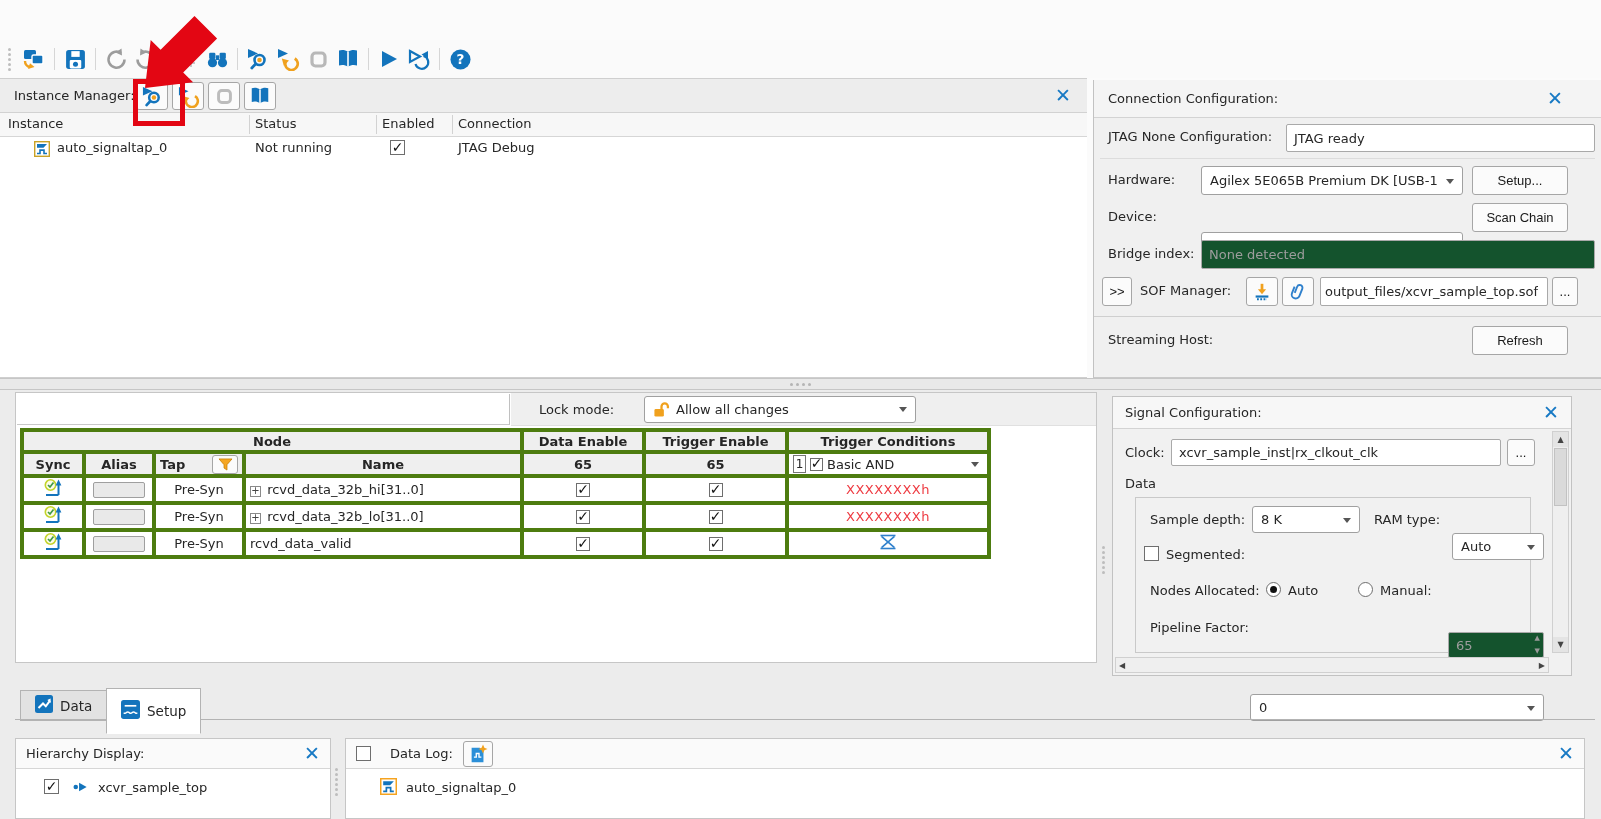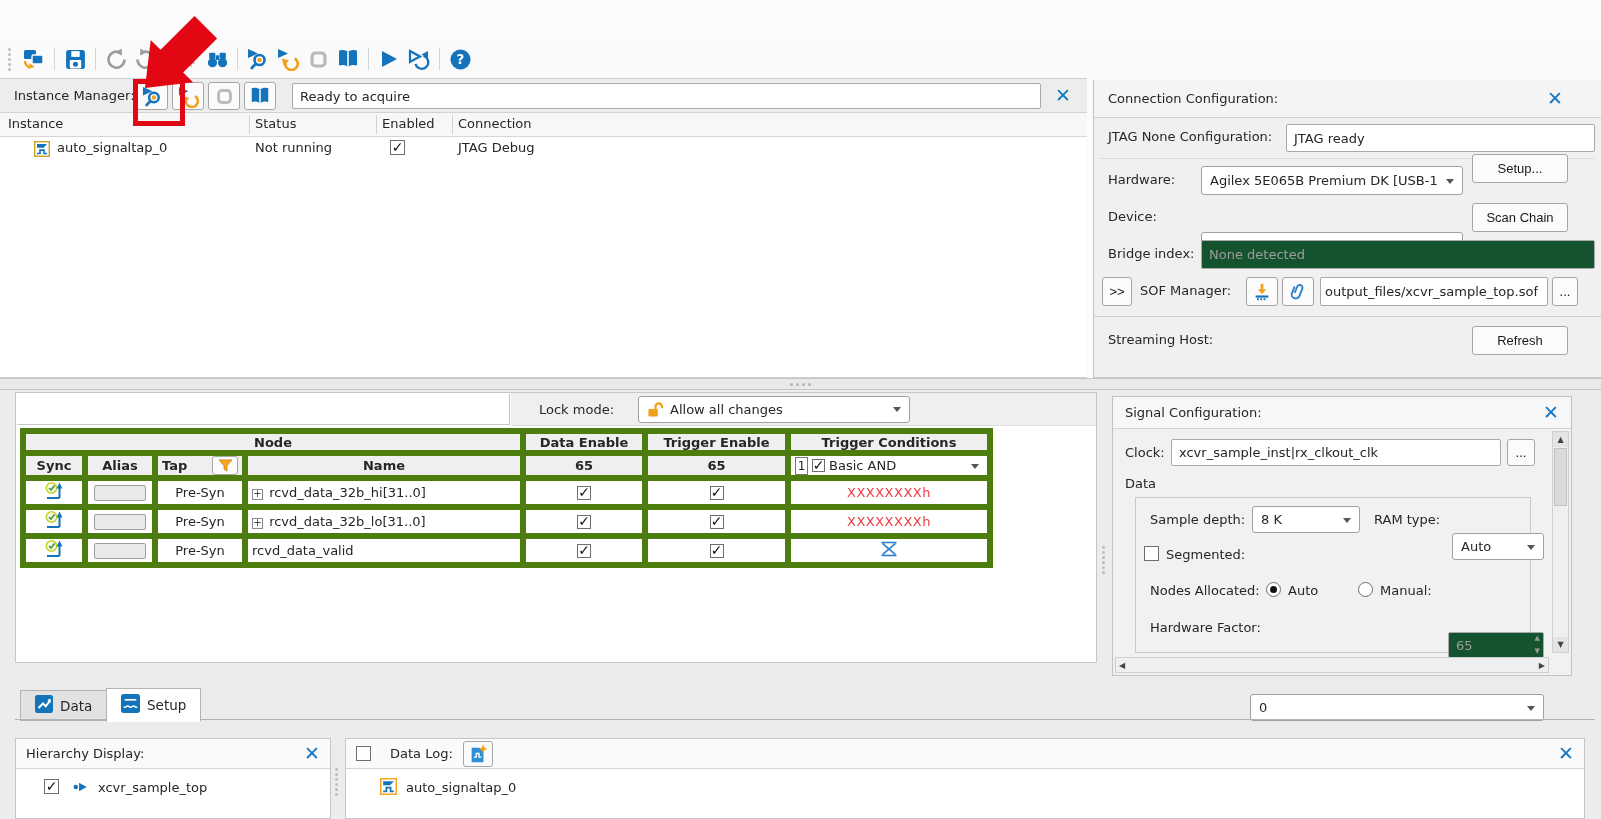--- a/index.html
+++ b/index.html
@@ -46,26 +46,26 @@
   #cc-pane .hdr .xclose { margin-left:auto; margin-right:24px; }
 
   
   #vsplit { top:378px; left:0; width:1601px; height:12px; background:#e9e9e9; border-top:1px solid #c6c6c6; border-bottom:1px solid #c6c6c6; display:flex; align-items:center; justify-content:center; }
 
   #bottom-bg { top:390px; left:0; width:1601px; height:429px; background:#ececec; }
 
   
   #setup-pane { top:392px; left:15px; width:1082px; height:271px; background:#fff; border:1px solid #c6c6c6;padding-left:32px; }
   #lockrow { position:absolute; top:0; left:495px; right:0; height:33px; background:#efefef; border-bottom:1px solid #e0e0e0; display:flex; align-items:center; }
-  #lock-combo { height:27px; width:272px; margin-left:24px; }
+  #lock-combo { height:27px; width:272px; margin-left:30px; }
   #filterbox { position:absolute; top:1px; left:1px; width:493px; height:31px; background:#fff; border-right:1px solid #c0c0c0; border-bottom:1px solid #c9c9c9; }
 
   
   #sig-table { position:absolute; top:35px; left:4px; border-collapse:collapse; }
-  #sig-table td { border:6px solid #4d7c0f; font-size:13px; height:24px; padding:0 4px; background:#fff; }
+  #sig-table td { border:4px solid #4d7c0f; font-size:13px; height:24px; padding:0 4px; background:#fff; }
   #sig-table td.hd { background:#efefef; font-weight:bold; text-align:center; }
   #sig-table tr.ghead td { height:22px; }
   .red-val { color:#ee3b42; text-align:center; font-weight:500; letter-spacing:0.5px; }
   .alias-chip { width:52px; height:16px; background:#e9e9e9; border:1px solid #9f9f9f; border-radius:2px; margin:0 auto; }
   .expander { display:inline-flex; width:11px; height:11px; border:1px solid #8a8a8a; align-items:center; justify-content:center; font-size:10px; line-height:1; color:#444; margin-right:2px; background:#fff; }
   .cond-combo { display:flex; align-items:center; gap:4px; position:relative; padding-right:16px; }
   .cond-combo::after { content:""; position:absolute; right:4px; top:50%; margin-top:-2px; border-left:4.5px solid transparent; border-right:4.5px solid transparent; border-top:5.5px solid #555; }
   .numbox { border:1px solid #777; background:#fff; min-width:13px; height:18px; display:inline-flex; align-items:center; justify-content:center; font-size:12px; }
 
   
@@ -232,23 +232,20 @@
           <svg width="21" height="21" viewBox="0 0 23 23">
             <rect x="5" y="5" width="13" height="13" rx="3.5" fill="none" stroke="#bcbcbc" stroke-width="3.2"></rect>
           </svg>
         </button>
       <button class="btn iconbtn" style="position:absolute;left:244px;top:3px">
           <svg width="22" height="22" viewBox="0 0 24 24">
             <path d="M12 5 C9.5 2.8 5.5 2.5 3 3.6 V18.6 C5.5 17.5 9.5 17.8 12 20 C14.5 17.8 18.5 17.5 21 18.6 V3.6 C18.5 2.5 14.5 2.8 12 5 Z" fill="#1374bc"></path>
             <line x1="12" y1="5" x2="12" y2="20" stroke="#fff" stroke-width="1.6"></line>
           </svg>
         </button>
-      <div class="field" style="position:absolute;left:292px;top:4px;right:46px;height:26px">
-          <span>Ready to acquire</span>
-        </div>
       <span class="xclose" style="position:absolute;right:16px;top:7px">✕</span>
     </div>
     <div id="im-header">
       <span class="abs lbl" style="left:8px;top:3px">Instance</span>
       <span class="abs lbl" style="left:255px;top:3px">Status</span>
       <span class="abs lbl" style="left:382px;top:3px">Enabled</span>
       <span class="abs lbl" style="left:458px;top:3px">Connection</span>
       <i class="im-col-sep" style="left:249px"></i>
         <i class="im-col-sep" style="left:376px"></i>
         <i class="im-col-sep" style="left:452px"></i>
@@ -274,21 +271,21 @@
     <span class="abs lbl" style="left:14px;top:49px">JTAG None Configuration:</span>
     <div class="field abs" style="left:192px;top:44px;right:6px;height:28px">
         <span>JTAG ready</span>
       </div>
     <div class="abs" style="left:6px;top:78px;right:6px;height:1px;background:#dcdcdc"></div>
 
     <span class="abs lbl" style="left:14px;top:92px">Hardware:</span>
     <div class="combo abs" style="left:107px;top:86px;width:262px;height:29px">
         <span style="overflow:hidden;white-space:nowrap">Agilex 5E065B Premium DK [USB-1</span>
       </div>
-    <button class="btn abs" style="left:378px;top:74px;width:96px;height:29px">Setup...</button>
+    <button class="btn abs" style="left:378px;top:86px;width:96px;height:29px">Setup...</button>
 
     <span class="abs lbl" style="left:14px;top:129px">Device:</span>
     <div class="combo abs" style="left:107px;top:123px;width:262px;height:29px">
         <span style="overflow:hidden;white-space:nowrap">@1: A5E(C065BB32AR0|D065BB32</span>
       </div>
     <button class="btn abs" style="left:378px;top:123px;width:96px;height:29px">Scan Chain</button>
 
     <span class="abs lbl" style="left:14px;top:166px">Bridge index:</span>
     <div class="field disabled abs" style="left:107px;top:160px;right:6px;height:29px">
         <span>None detected</span>
@@ -481,21 +478,21 @@
       <span class="abs radio" style="left:222px;top:84px"></span>
       <span class="abs lbl" style="left:244px;top:85px">Manual:</span>
       <div class="field disabled spinner abs" style="left:312px;top:80px;width:96px;height:26px">
         <span>65</span>
         <span class="arrows">
             <span>▲</span>
             <span>▼</span>
           </span>
       </div>
 
-      <span class="abs lbl" style="left:14px;top:122px">Hardware Factor:</span>
+      <span class="abs lbl" style="left:14px;top:122px">Pipeline Factor:</span>
       <div class="combo abs" style="left:114px;top:116px;width:294px;height:27px">
           <span>0</span>
         </div>
     </div>
 
     <div class="vscroll">
       <span class="up">▲</span>
       <span class="thumb"></span>
       <span class="dn">▼</span>
     </div>
@@ -514,21 +511,21 @@
     </span>
 
   <div class="tab abs" style="left:20px;top:690px;height:31px;background:#e2e2e2">
     <span><svg width="18" height="18" viewBox="0 0 18 18">
           <rect width="18" height="18" rx="2.5" fill="#1374bc"></rect>
           <path d="M3.5 13 l4.5-4.5 2.8 2.8 4-5.5" stroke="#fff" stroke-width="2" fill="none"></path>
           <polygon points="15.5,3.5 15.8,8 12.3,5" fill="#fff"></polygon>
         </svg></span>
     <span>Data</span>
   </div>
-  <div class="tab abs" style="left:106px;top:688px;height:34px;background:#fff;border-bottom-color:#fff;z-index:3">
+  <div class="tab abs" style="left:106px;top:688px;height:46px;background:#fff;border-bottom-color:#fff;z-index:3">
     <span><svg width="19" height="19" viewBox="0 0 18 18">
           <rect width="18" height="18" rx="2.5" fill="#1374bc"></rect>
           <path d="M3.5 5.5 h11" stroke="#fff" stroke-width="1.6"></path>
           <path d="M2.5 12.5 h2 M8 12.5 h2 M13.5 12.5 h2 M4.5 12.5 a2.2 2.2 0 0 1 3.8 0 M10 12.5 a2.2 2.2 0 0 1 3.8 0" stroke="#fff" stroke-width="1.5" fill="none"></path>
         </svg></span>
     <span>Setup</span>
   </div>
   <div id="tab-line" class="abs"></div>
 
   <div class="panel abs" style="left:15px;top:738px;width:316px;height:81px">

